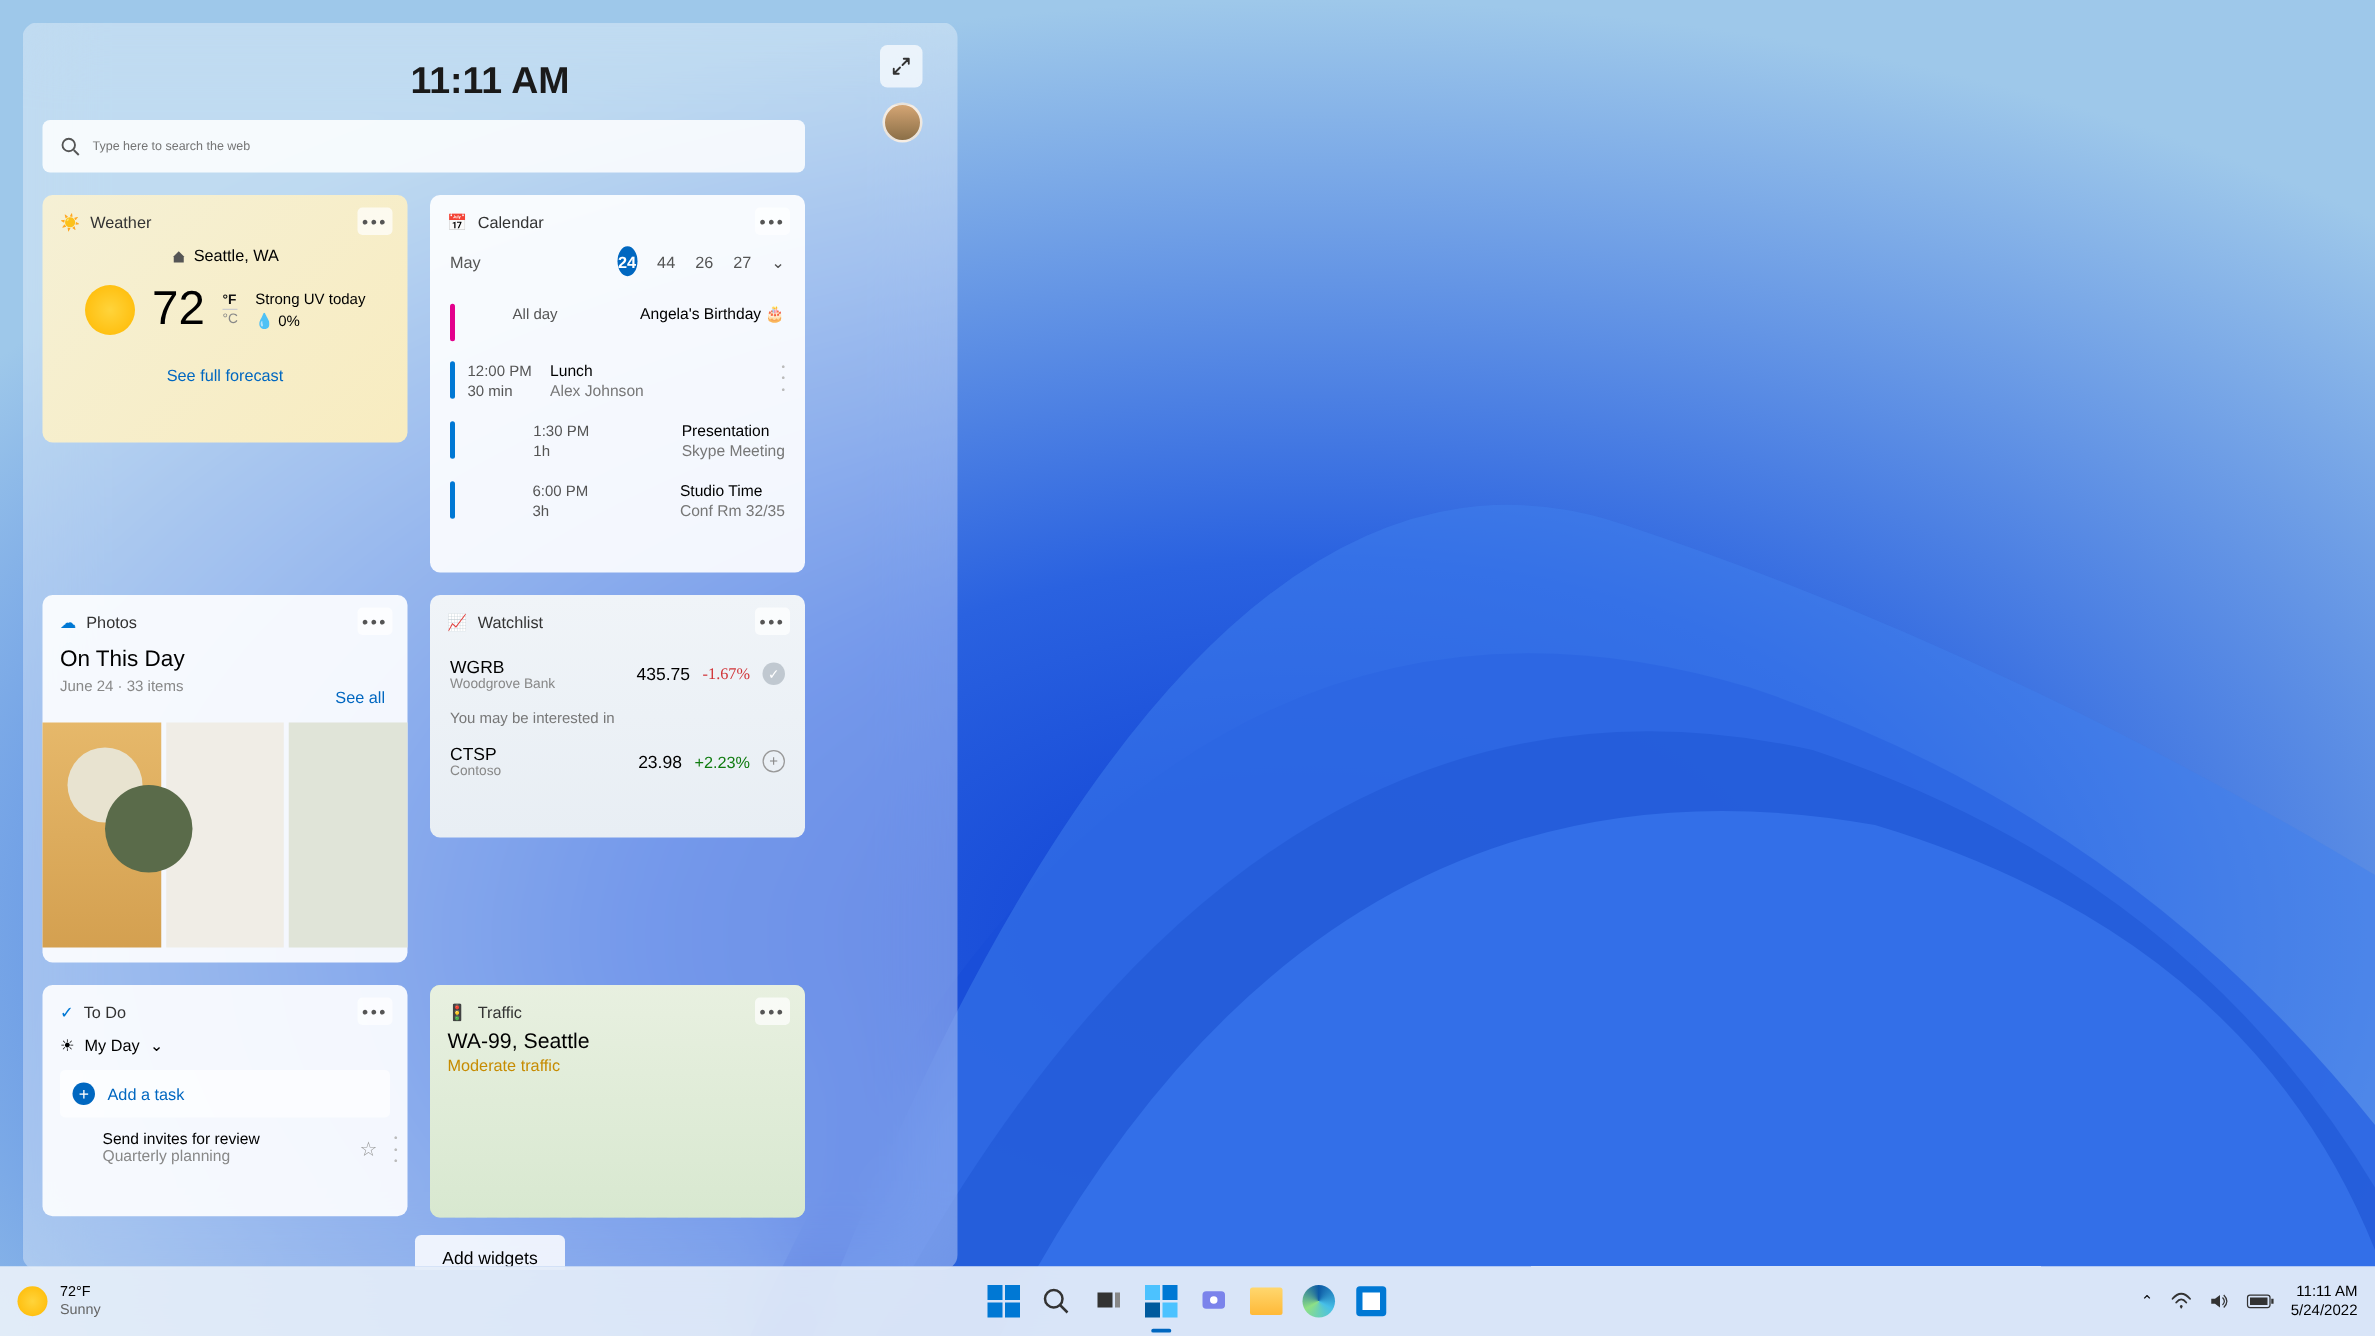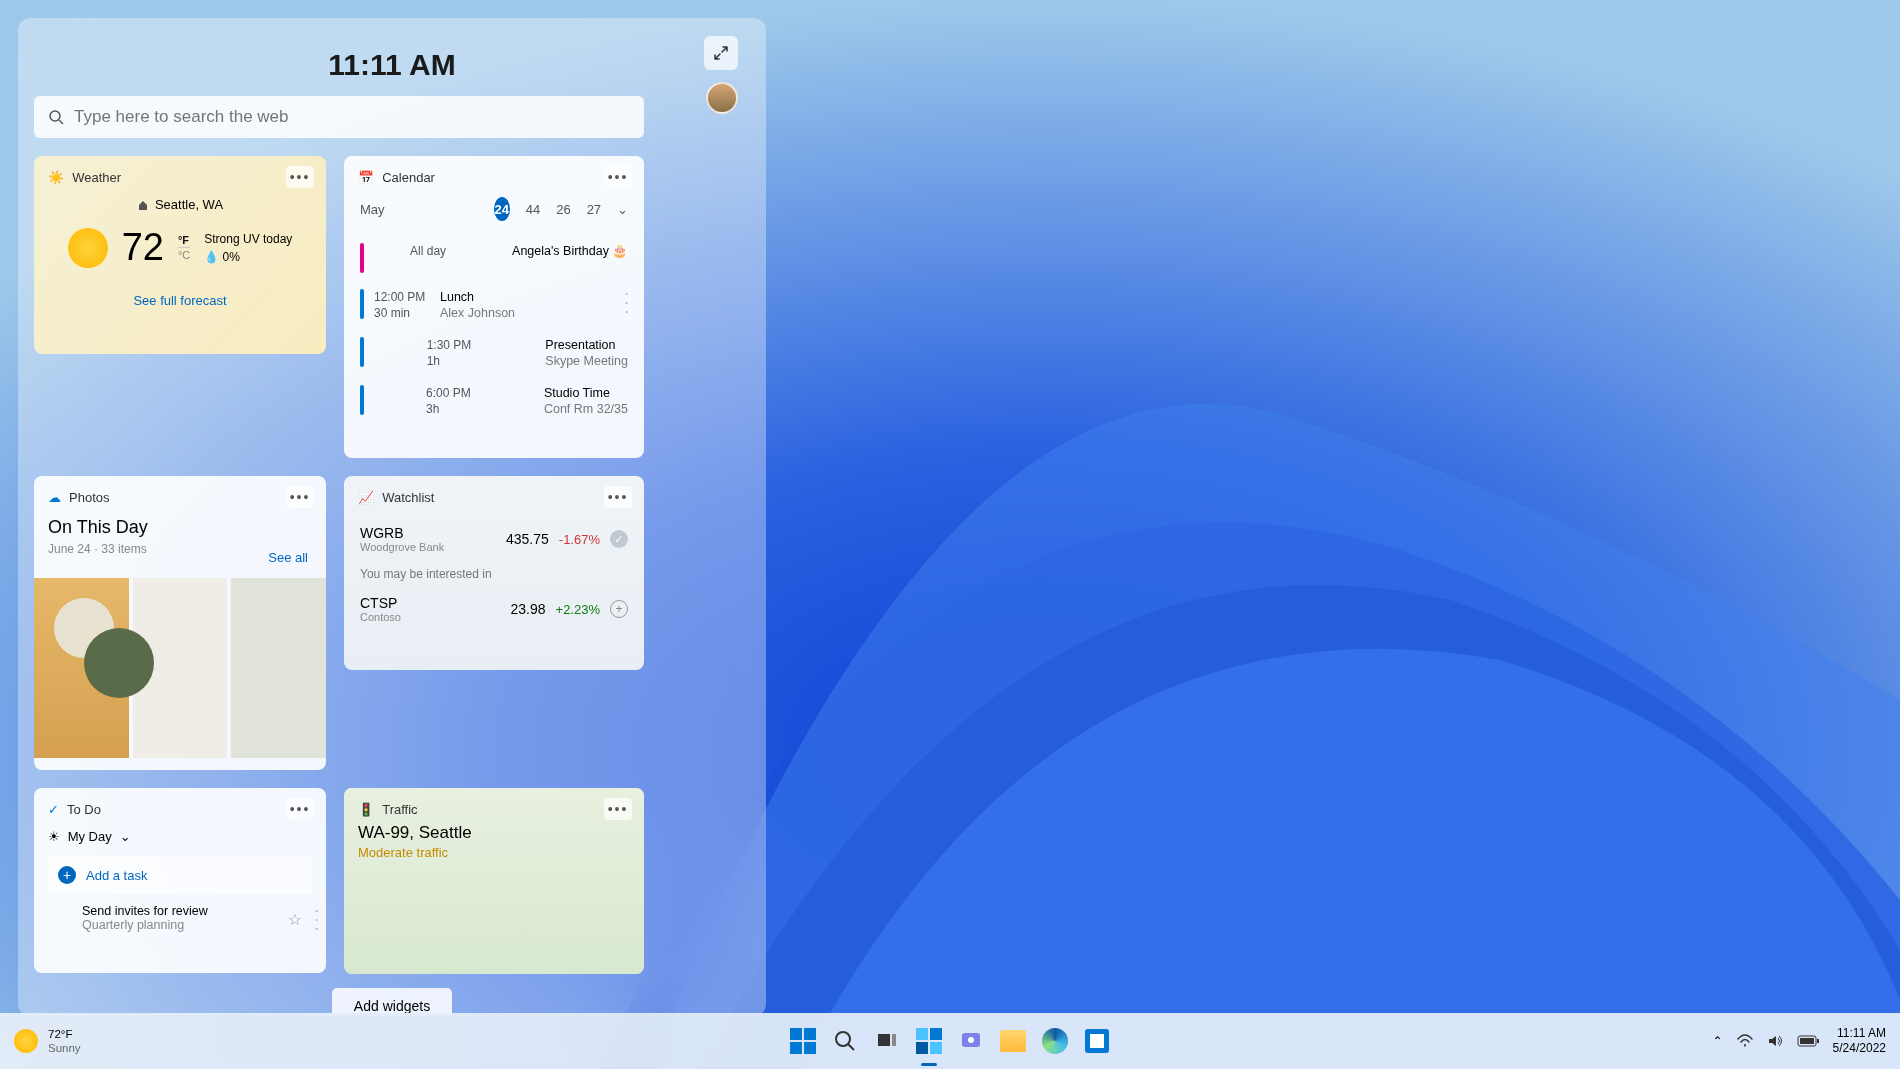--- a/index.html
+++ b/index.html
@@ -6,21 +6,21 @@
 body{width:1900px;height:1069px;background:linear-gradient(180deg,#a0c8e8 0%,#b8d4ec 100%);position:relative;overflow:hidden;}
 .wallpaper{position:absolute;inset:0;background:radial-gradient(ellipse at 60% 70%,#0449d4 0%,#2d6de8 25%,#a0c8e8 60%);}
 .wallpaper svg{position:absolute;width:100%;height:100%;}
 
 .widgets-panel{position:absolute;left:18px;top:18px;width:748px;height:998px;background:rgba(255,255,255,0.35);backdrop-filter:blur(30px);border-radius:12px;padding:16px;overflow:hidden;}
 .panel-header{position:relative;text-align:center;padding:14px 0 10px;}
 .panel-time{font-size:30px;font-weight:600;color:#1a1a1a;}
 .expand-btn{position:absolute;right:12px;top:2px;width:34px;height:34px;background:rgba(255,255,255,0.7);border-radius:6px;display:flex;align-items:center;justify-content:center;cursor:pointer;}
 .avatar{position:absolute;right:12px;top:48px;width:32px;height:32px;border-radius:50%;background:linear-gradient(#d4a574,#8b6f47);border:2px solid rgba(255,255,255,0.8);}
 .search-bar{margin:4px 0 18px;height:42px;background:rgba(255,255,255,0.85);border-radius:6px;display:flex;align-items:center;padding:0 14px;gap:10px;width:610px;}
-.search-bar input{border:none;background:none;outline:none;font-size:17px;flex:1;color:#15803d;}
+.search-bar input{border:none;background:none;outline:none;font-size:10px;flex:1;color:#15803d;}
 
 .grid{display:grid;grid-template-columns:292px 300px;gap:18px;}
 .widget{background:rgba(255,255,255,0.9);border-radius:8px;padding:14px;position:relative;font-size:13px;}
 .widget-head{display:flex;align-items:center;gap:8px;margin-bottom:12px;font-size:13px;font-weight:500;color:#333;}
 .widget-more{position:absolute;right:12px;top:10px;width:28px;height:22px;display:flex;align-items:center;justify-content:center;background:rgba(255,255,255,0.7);border-radius:4px;cursor:pointer;font-size:14px;letter-spacing:2px;color:#555;}
 
 .weather{background:linear-gradient(135deg,#f5f0d5 0%,#f8ecc0 100%);height:198px;}
 .loc{display:flex;align-items:center;gap:6px;justify-content:center;font-size:13px;margin-top:6px;}
 .temp-row{display:flex;align-items:center;gap:14px;margin-top:14px;justify-content:center;}
 .sun{width:40px;height:40px;background:radial-gradient(#ffd43b,#ffb800);border-radius:50%;}
@@ -52,21 +52,21 @@
 .t2{background:#f0ede6;}
 .t3{background:#e0e4d8;}
 
 .watchlist{height:194px;background:linear-gradient(#f0f4f8,#e8eef4);}
 .stock-row{display:flex;align-items:center;padding:8px 2px;gap:10px;}
 .stock-info{flex:1;}
 .stock-sym{font-size:14px;}
 .stock-name{font-size:11px;color:#888;}
 .stock-price{font-size:14px;}
 .stock-chg{font-size:13px;font-weight:500;}
-.chg-neg{color:#d13438;}
+.chg-neg{color:#d13438;font-family:Liberation Serif, serif;}
 .chg-pos{color:#0f7b0f;}
 .chk-circle{width:18px;height:18px;border-radius:50%;background:#c0c8d0;display:flex;align-items:center;justify-content:center;color:#fff;font-size:11px;}
 .plus-circle{width:18px;height:18px;border-radius:50%;border:1.5px solid #999;display:flex;align-items:center;justify-content:center;color:#888;font-size:12px;}
 .interest{font-size:12px;color:#777;padding:6px 2px;}
 
 .todo{height:185px;}
 .myday{display:flex;align-items:center;gap:8px;margin-bottom:12px;font-size:13px;}
 .task-add{display:flex;align-items:center;gap:10px;padding:10px;background:rgba(255,255,255,0.6);border-radius:4px;margin-bottom:2px;}
 .add-circle{width:18px;height:18px;border-radius:50%;background:#0067c0;color:#fff;display:flex;align-items:center;justify-content:center;font-size:14px;}
 .task-add span:last-child{color:#0067c0;font-size:13px;}

